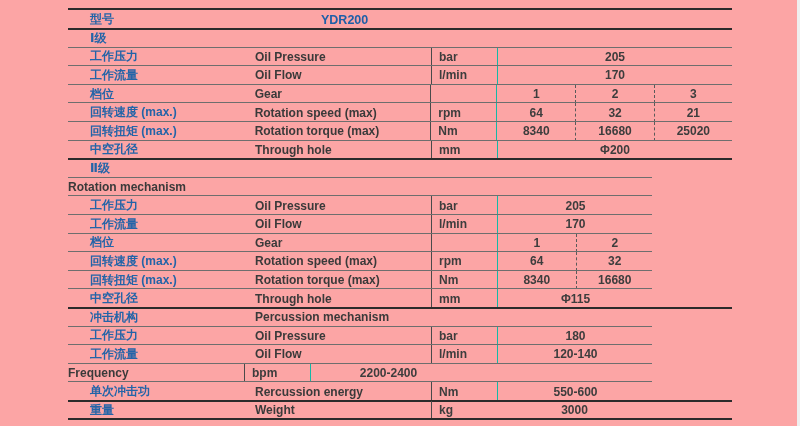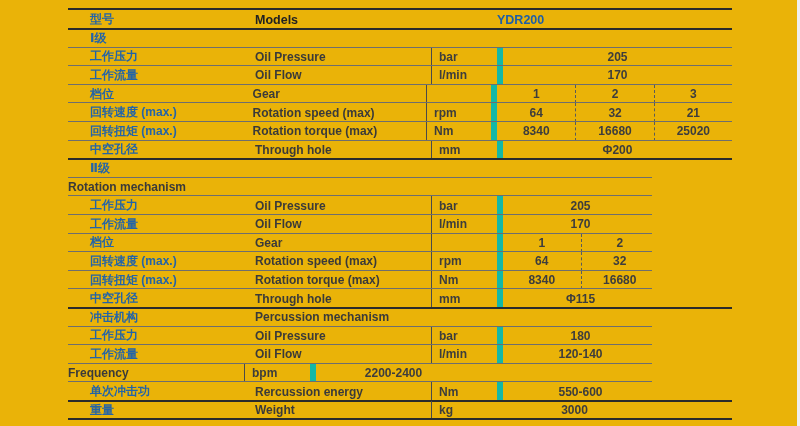--- a/index.html
+++ b/index.html
@@ -1,36 +1,36 @@
 <!DOCTYPE html>
 <html><head>
 <meta charset="utf-8">
 <style>
   html,body{margin:0;padding:0;background:#ffffff;}
   .stage{
-    position:relative;width:800px;height:426px;background:#eab308;overflow:hidden;
+    position:relative;width:800px;height:426px;background:#fca5a5;overflow:hidden;
     font-family:"Liberation Sans","DejaVu Sans",sans-serif;
     -webkit-font-smoothing:antialiased;
   }
   .tbl{position:absolute;left:68px;top:8px;width:664px;}
   .tbl::before{content:"";position:absolute;top:0;left:0;width:664px;height:2px;background:#2b2b2b;}
   .rows{padding-top:2px;}
   .row{position:relative;height:18.6px;display:flex;align-items:center;}
   .row.header{height:19px;}
   .row::after{content:"";position:absolute;left:0;bottom:0;height:1px;width:664px;background:#6e6e6e;}
   .row.short::after{width:584px;}
   .row.thick::after{height:2px;background:#2b2b2b;bottom:-1px;width:664px;}
   
   .c-cn{width:187px;box-sizing:border-box;padding-left:22px;color:#2364a8;font-size:12px;font-weight:600;white-space:nowrap;}
   .c-en{width:176px;box-sizing:border-box;color:#3a3a3a;font-size:12px;font-weight:700;white-space:nowrap;}
   .c-en.grow{flex:1;}
   .c-unit{width:66px;box-sizing:border-box;height:100%;display:flex;align-items:center;padding-left:7px;
           border-left:1px solid #4a4a4a;color:#3d3d3d;font-size:12px;font-weight:700;}
   .c-unit.noline{border-left:none;}
-  .c-vals{flex:1;height:100%;display:flex;border-left:6px solid #14b8a6;}
+  .c-vals{flex:1;height:100%;display:flex;border-left:1px solid #14b8a6;}
   .c-vals.noline{border-left:none;}
   .c-span{flex:1;display:flex;align-items:center;justify-content:center;color:#3d3d3d;font-size:12px;font-weight:700;}
   .c-sub{display:flex;align-items:center;justify-content:center;height:100%;color:#3d3d3d;font-size:12px;font-weight:700;box-sizing:border-box;}
   .w3 .c-sub{width:78.3px;}
   .w2 .c-sub{width:77.5px;}
   .c-sub + .c-sub{border-left:1px dashed #5a5a5a;}
   
   .row.header .c-cn{font-weight:700;}
   .row.header .c-en{color:#222;font-size:12.5px;}
   .c-model{width:235px;color:#1e5fa8;font-size:12.5px;font-weight:700;}
@@ -42,21 +42,20 @@
 </style>
 </head>
 <body>
 
 <div class="stage">
   <div class="tbl">
     <div class="rows">
 
       <div class="row header thick">
         <div class="c-cn">型号</div>
-        <div class="c-en">Models</div>
         <div class="c-unit noline"></div>
         <div class="c-model">YDR200</div>
       </div>
 
       <div class="row">
         <div class="c-title">Ⅰ级</div>
       </div>
 
       <div class="row">
         <div class="c-cn">工作压力</div>

